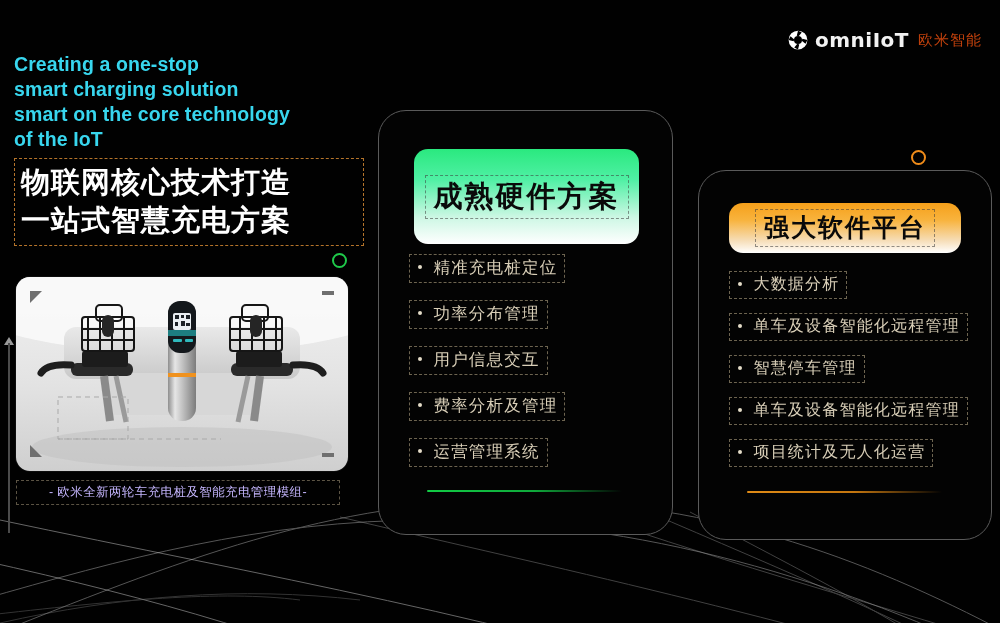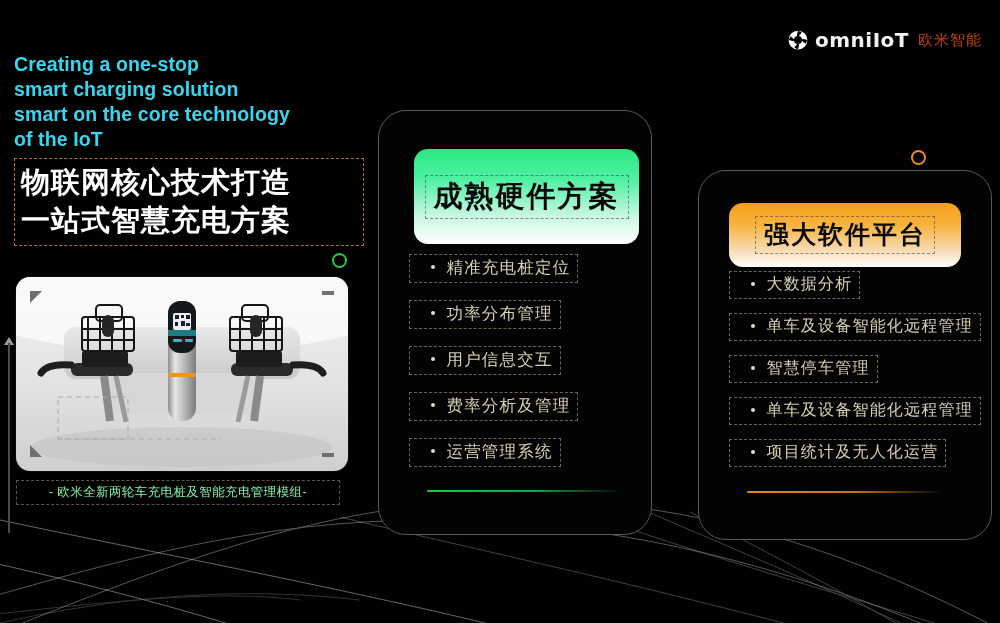--- a/index.html
+++ b/index.html
@@ -40,42 +40,42 @@
                 border-bottom:8px solid #9a9a9a; z-index:4; }
 
   
   .photo { position:absolute; left:16px; top:277px; width:332px; height:194px;
            border-radius:14px; overflow:hidden; z-index:5;
            box-shadow:0 0 0 1px rgba(255,255,255,.05); }
   .photo svg { display:block; width:100%; height:100%; }
 
   .caption-box { position:absolute; left:16px; top:480px; width:324px;
                  border:1px dashed #5c5444; padding:3px 4px; z-index:5; }
-  .caption { color:#86efac; font-size:12.5px; letter-spacing:.4px; text-align:center; }
+  .caption { color:#c4b5fd; font-size:12.5px; letter-spacing:.4px; text-align:center; }
 
   
   .card { position:absolute; border:1px solid #5a5a5a; border-radius:28px;
           background:#030303; z-index:3; }
-  .card-mid   { left:378px; top:110px;  width:274px; height:425px; }
+  .card-mid   { left:378px; top:110px;  width:295px; height:425px; }
   .card-right { left:698px; top:170px;  width:294px; height:370px; }
 
   .badge { position:absolute; left:35px; top:38px; width:225px; height:95px;
            border-radius:14px; display:flex; align-items:center; justify-content:center; }
   .badge-green  { background:linear-gradient(180deg,#2ae97f 0%,#4ff0a4 32%,#cdf7e4 72%,#ffffff 100%); }
   .badge-orange { background:linear-gradient(180deg,#f6a01a 0%,#f8b33d 34%,#f6dcb4 74%,#ffffff 100%); }
   .badge-inner { border:1px dashed rgba(60,60,60,.55); padding:2px 8px 4px 8px; }
   .badge-text { font-size:29px; font-weight:700; color:#0a0a0a; letter-spacing:2px;
                 line-height:36px; white-space:nowrap; }
-  .card-right .badge { left:30px; top:32px; width:232px; height:64px; }
+  .card-right .badge { left:30px; top:32px; width:232px; height:50px; }
   .card-right .badge-text { font-size:25px; line-height:30px; }
 
   .list { position:absolute; left:30px; top:0; }
   .card-mid   .list { top:143px; }
   .card-right .list { top:100px; }
-  .li { display:inline-block; border:1px dashed #6d6450; padding:2px 7px 3px 21px;
+  .li { display:inline-block; border:1px dashed #6d6450; padding:2px 7px 3px 8px;
         margin-bottom:17px; }
   .li-row { display:block; }
   .li-dot { display:inline-block; width:4px; height:4px; border-radius:50%;
             background:#e4dcc8; vertical-align:middle; margin-right:7px; margin-bottom:2px; }
   .li-text { color:#d9cfb8; font-size:16.5px; letter-spacing:1.2px; vertical-align:middle; }
   .card-right .li-text { font-size:16px; }
   .card-right .li { margin-bottom:14px; }
 
   .accent-line { position:absolute; left:48px; height:2px; border-radius:2px; }
   .accent-green  { bottom:42px; width:195px;

